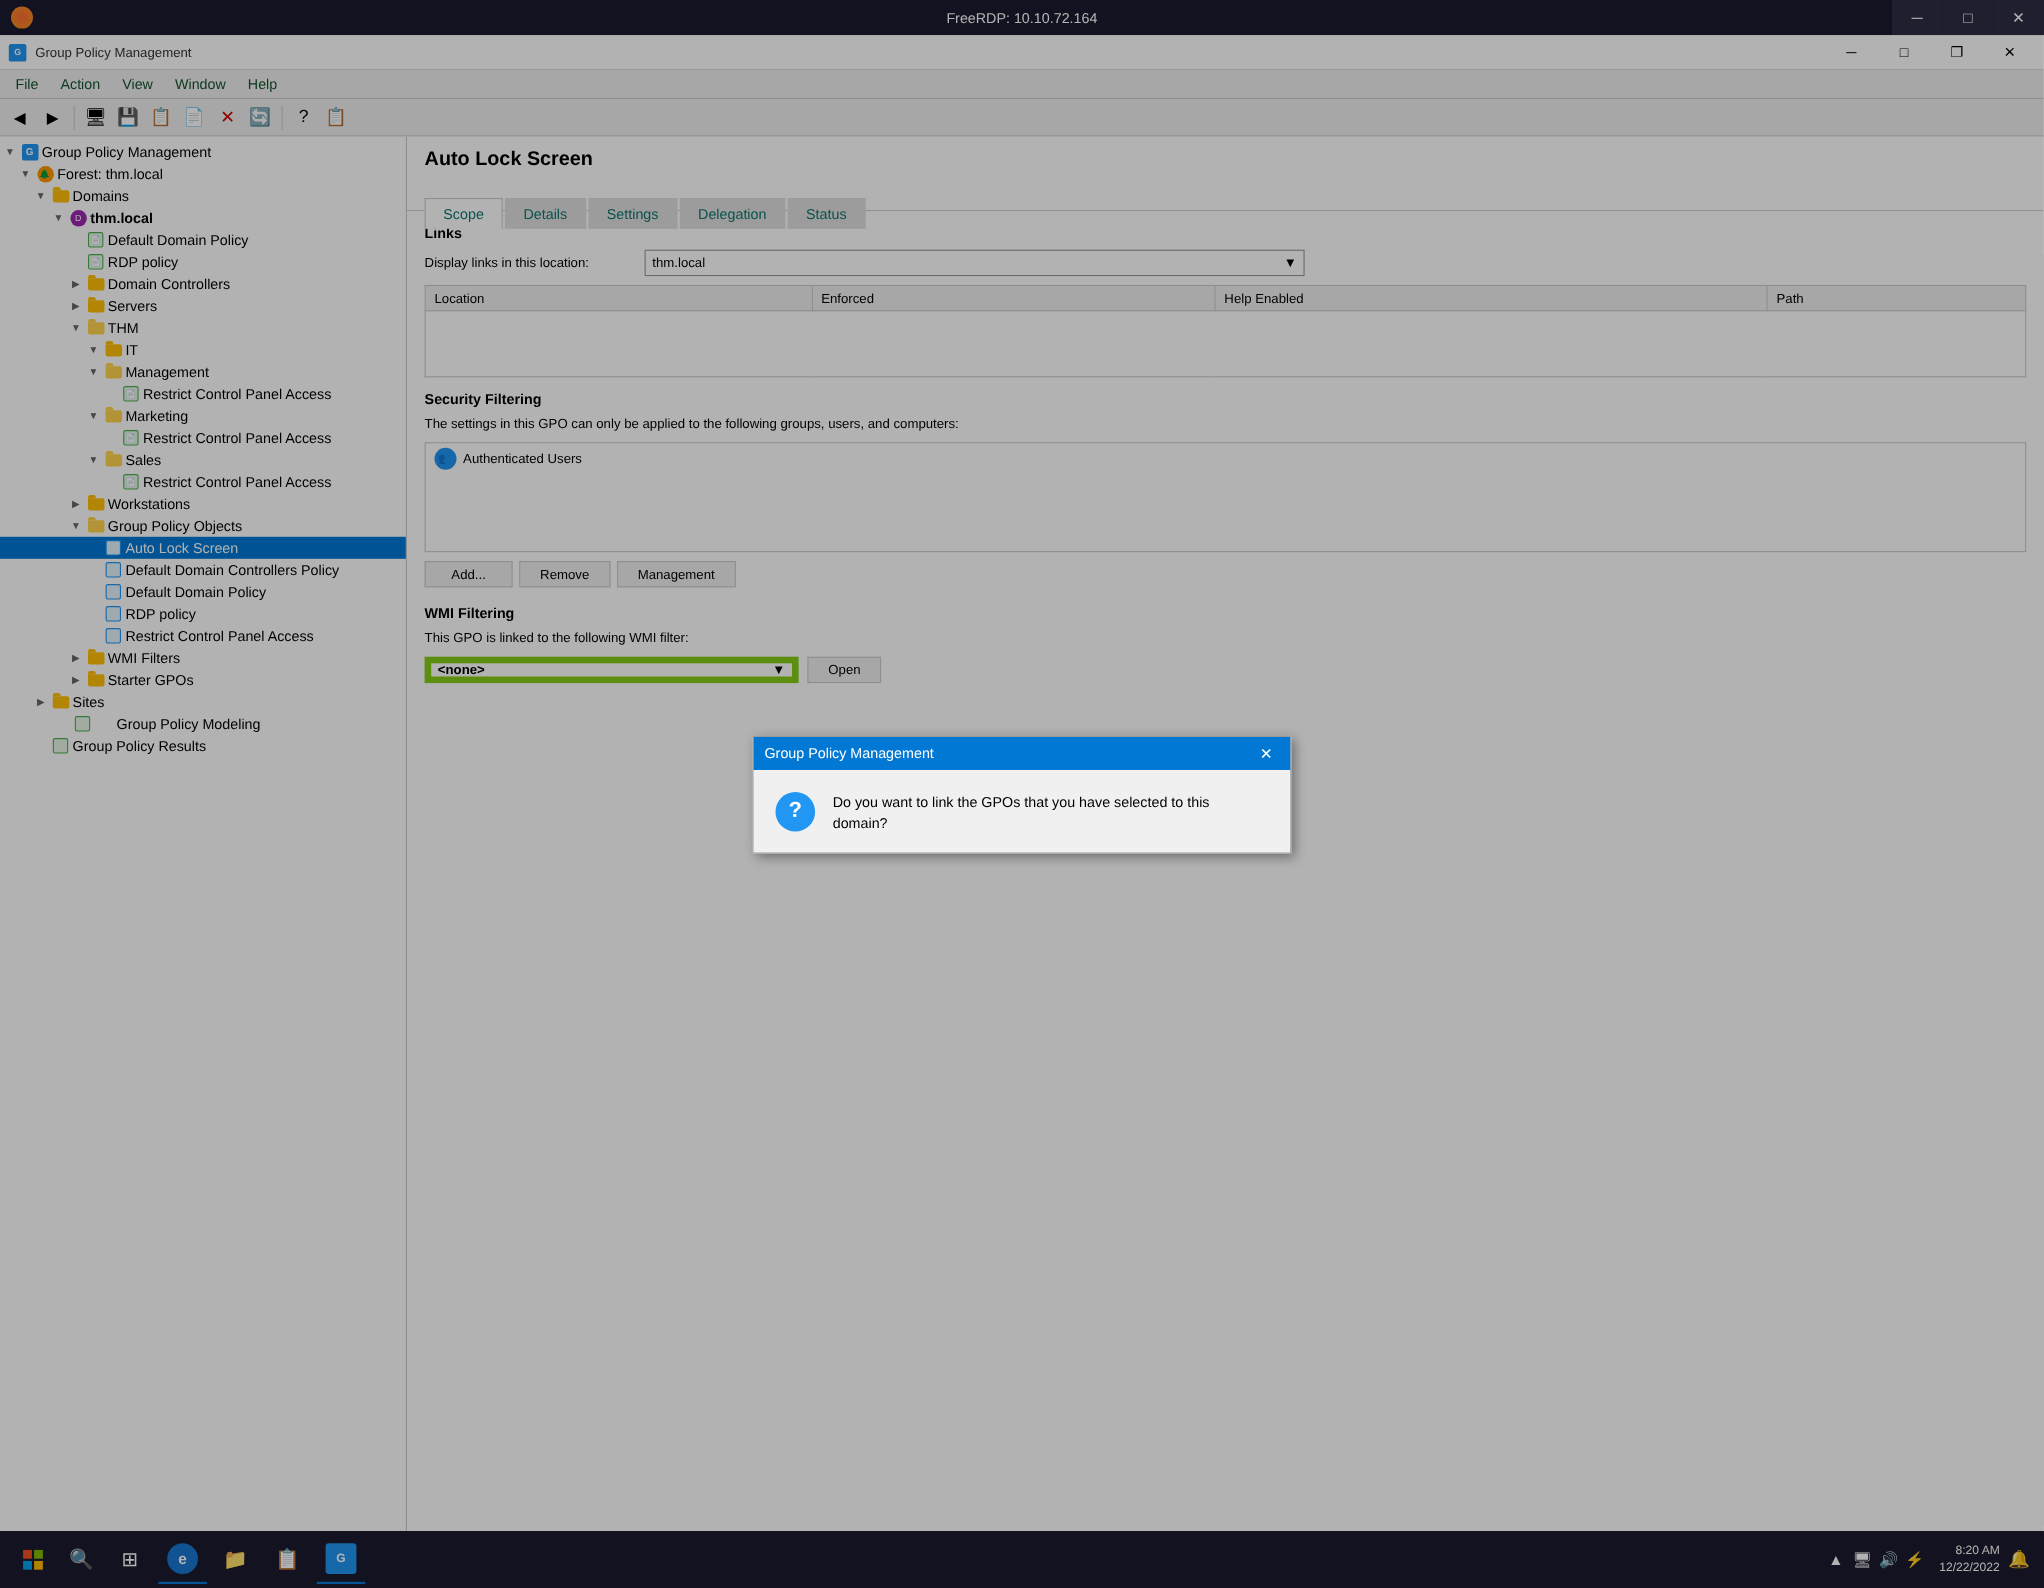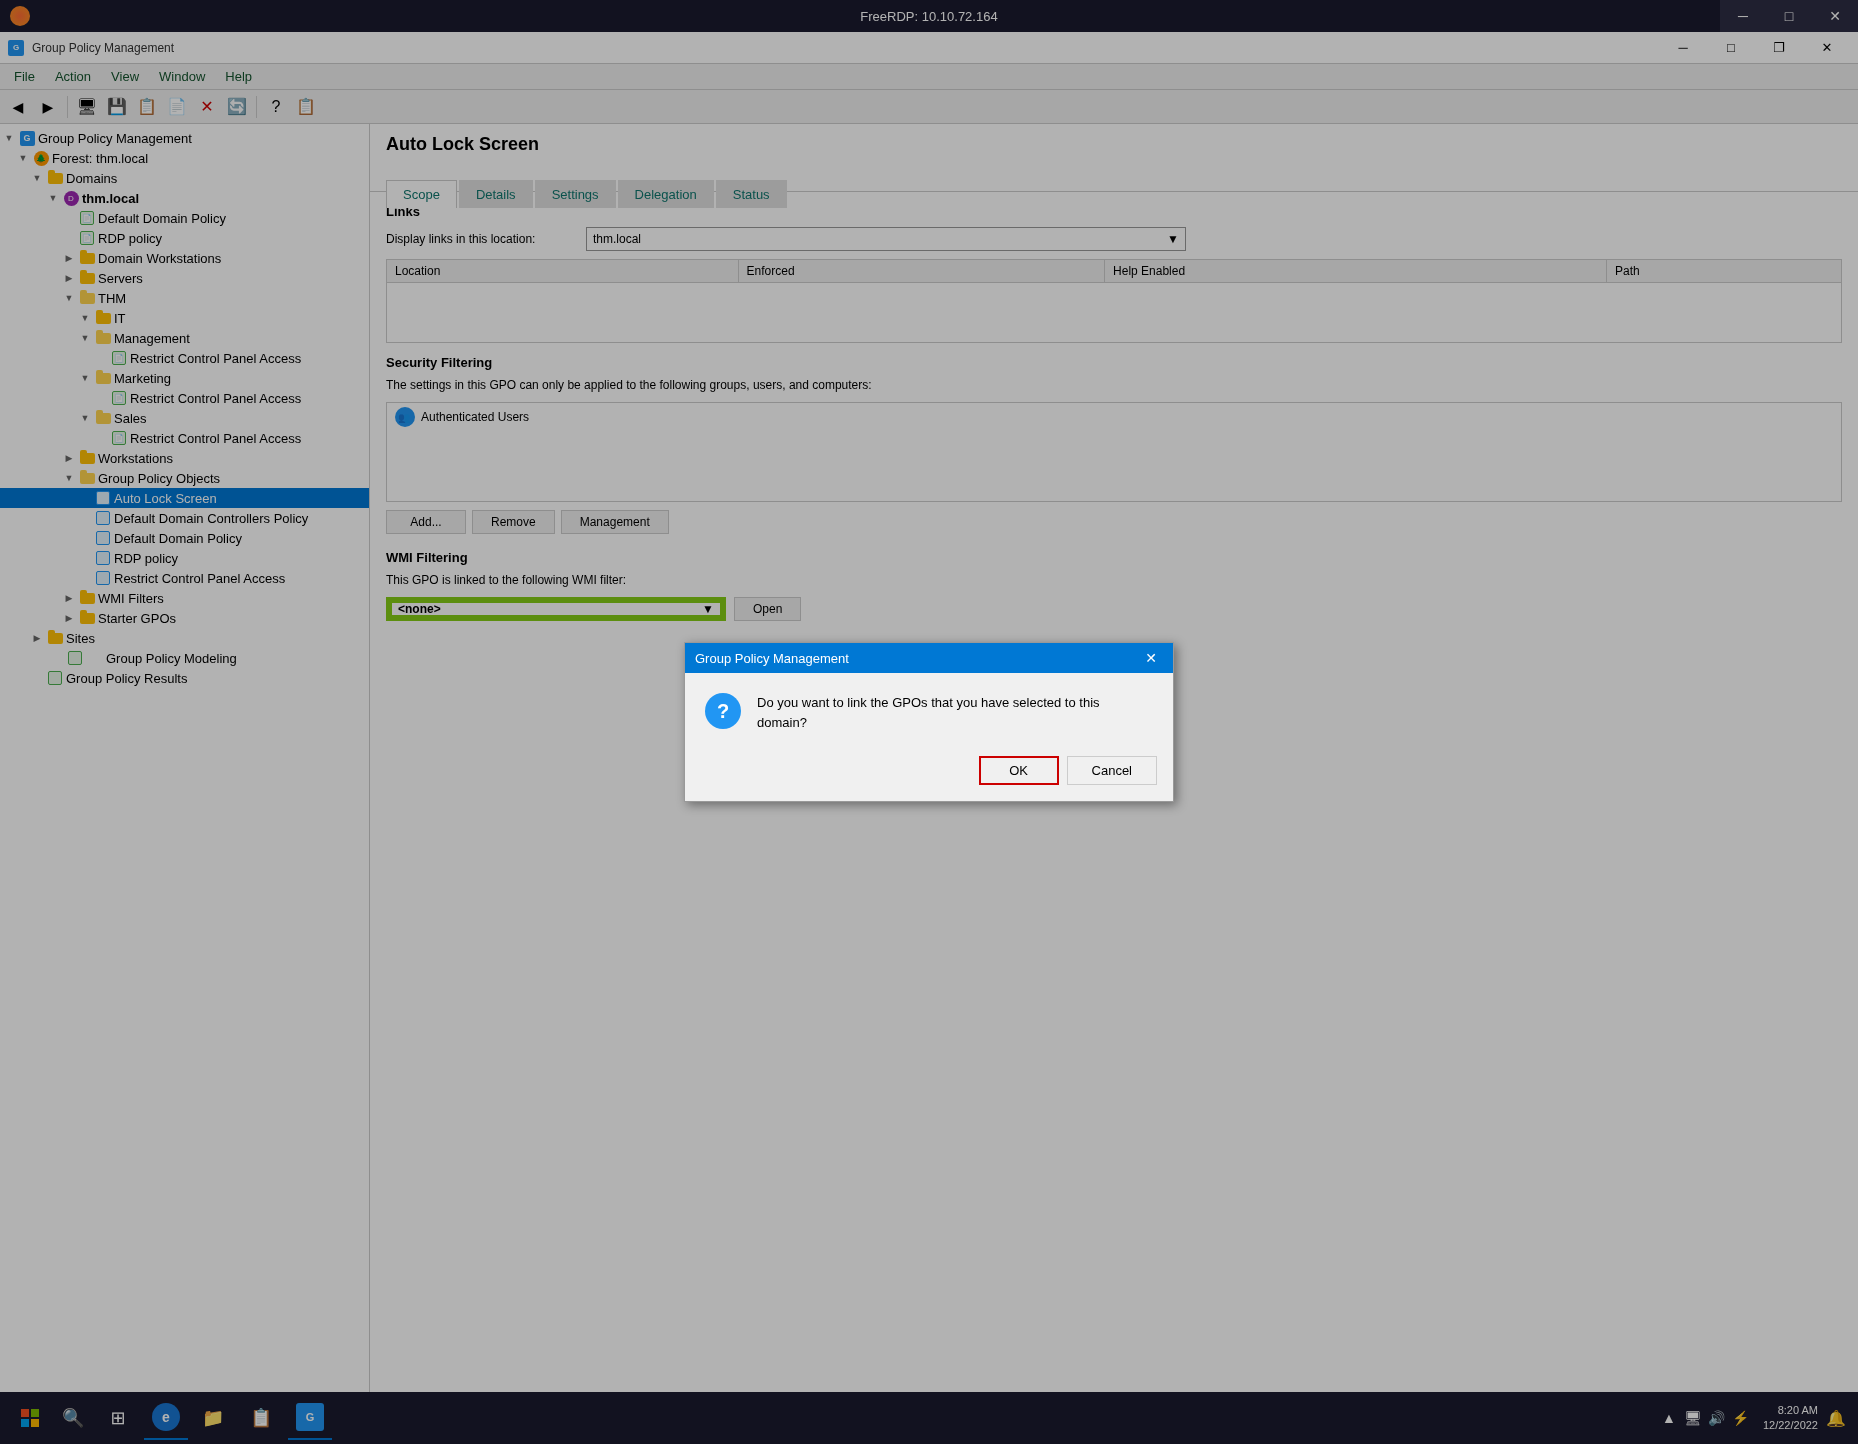--- a/index.html
+++ b/index.html
@@ -720,21 +720,21 @@
           <div class="icon-gpo" style="width:14px;height:14px;background:#e8f5e9;border:1px solid #4caf50;">📄</div>
         </span>
         <span class="tree-label">RDP policy</span>
       </div>
 
       <div class="tree-item" style="padding-left:62px;">
         <span class="tree-expander">▶</span>
         <span class="tree-icon">
           <div class="icon-folder" style="width:15px;height:11px;"></div>
         </span>
-        <span class="tree-label">Domain Workstations</span>
+        <span class="tree-label">Domain Controllers</span>
       </div>
 
       <div class="tree-item" style="padding-left:62px;">
         <span class="tree-expander">▶</span>
         <span class="tree-icon">
           <div class="icon-folder" style="width:15px;height:11px;"></div>
         </span>
         <span class="tree-label">Servers</span>
       </div>
 
@@ -984,24 +984,20 @@
     <div class="dialog-body">
       <div class="dialog-icon">
         <span>?</span>
       </div>
       <div class="dialog-text">
         <span>Do you want to link the GPOs that you have selected to this</span><br>
         <span>domain?</span>
       </div>
     </div>
 
-    <div class="dialog-buttons">
-      <button class="dialog-btn ok-btn">OK</button>
-      <button class="dialog-btn">Cancel</button>
-    </div>
   </div>
 </div>
 
 <div class="taskbar">
 
   <div class="taskbar-start">
     <svg viewBox="0 0 20 20" fill="white" xmlns="http://www.w3.org/2000/svg">
       <rect x="1" y="1" width="8" height="8" fill="#f25022"></rect>
       <rect x="11" y="1" width="8" height="8" fill="#7fba00"></rect>
       <rect x="1" y="11" width="8" height="8" fill="#00a4ef"></rect>

